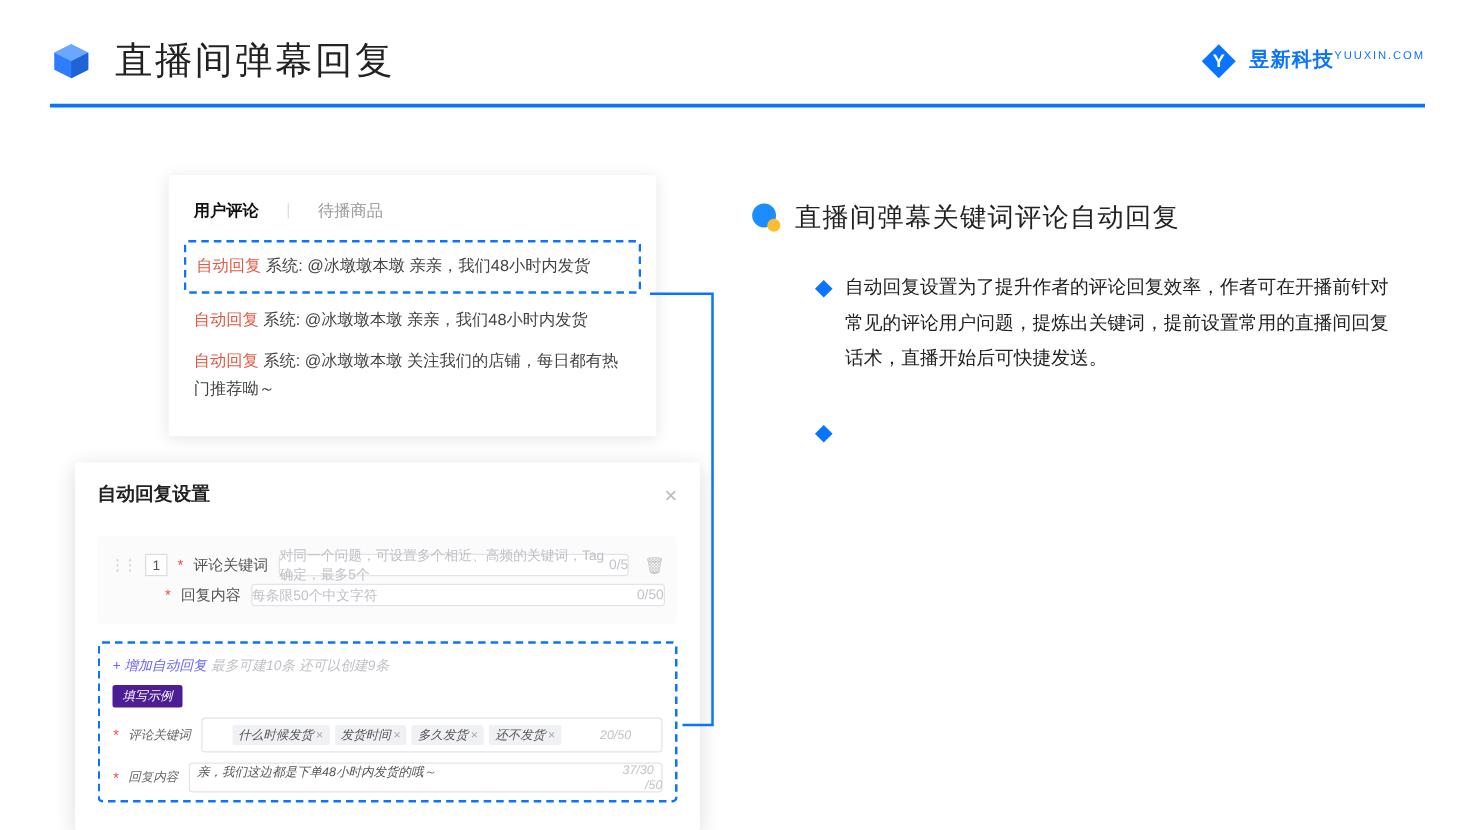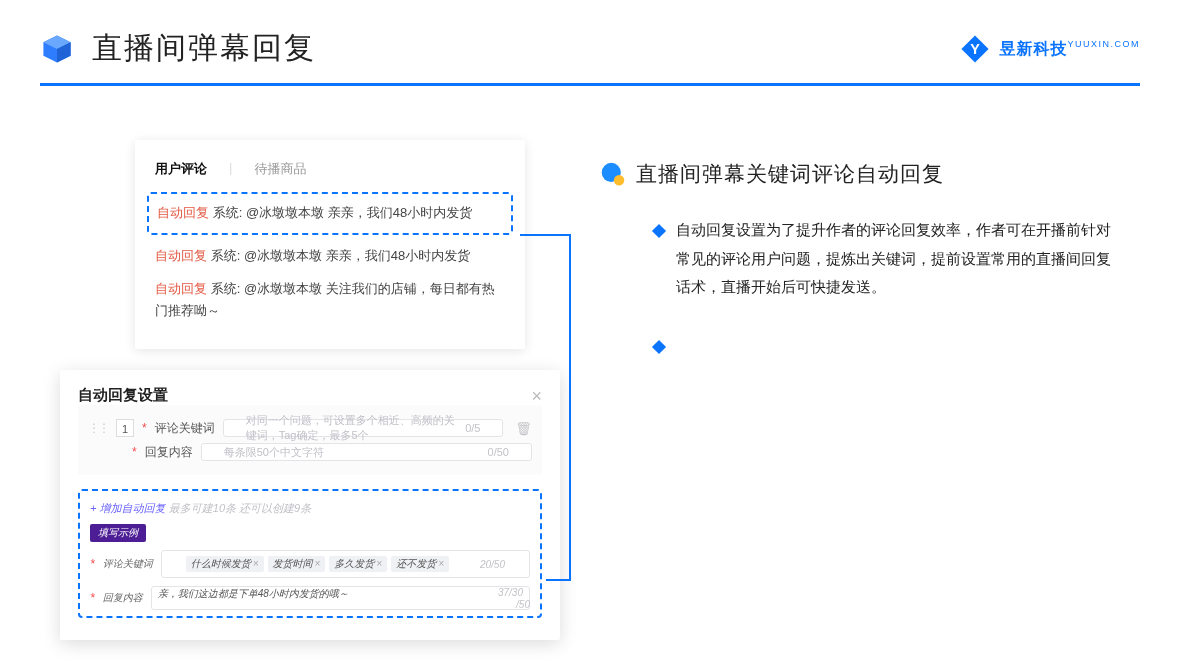--- a/index.html
+++ b/index.html
@@ -76,36 +76,36 @@
   .card-settings {
     position: absolute;
     left: 0; top: 230px;
     width: 500px;
     background: #fff;
     border-radius: 2px;
     box-shadow: 0 4px 18px rgba(0,0,0,0.14);
     padding: 16px 18px 22px 18px;
     font-size: 12px;
   }
-  .settings-head { display: flex; justify-content: space-between; align-items: center; margin-bottom: 0; }
+  .settings-head { display: flex; justify-content: space-between; align-items: center; margin-bottom: 24px; }
   .settings-title { font-size: 15px; font-weight: 700; color: #222; }
   .close-x { color: #bbb; font-size: 18px; line-height: 1; }
   .settings-body {
     background: #fbfbfc;
     border-radius: 3px;
     padding: 8px 10px;
   }
   .s-row { display: flex; align-items: center; gap: 8px; margin: 6px 0; }
   .idx-badge { width: 18px; height: 18px; line-height: 18px; text-align: center; background: #fff; border:1px solid #ddd; font-size:11px; color:#555; }
   .drag-dots { color:#ccc; letter-spacing:-2px; }
   .req-star { color:#f34b4b; font-size:12px; }
   .fld-label { color:#555; font-size:12px; white-space:nowrap; }
   .fld-input {
     flex:1; height:18px; background:#fff; border:1px solid #e4e4e8; border-radius:3px;
-    padding: 0 22px; display:flex; align-items:center; justify-content:space-between;
+    padding: 0 0; display:flex; align-items:center; justify-content:space-between;
     color:#bfbfc6; font-size:11px;
   }
   .fld-input .count { color:#c2c2c8; font-size:11px; }
   .trash-ic { color:#c4c4c8; font-size:13px; margin-left:4px; }
   .dashed-area {
     border: 2px dashed #0a74ff;
     border-radius: 4px;
     margin-top: 14px;
     padding: 10px 10px 6px 10px;
     position: relative;

